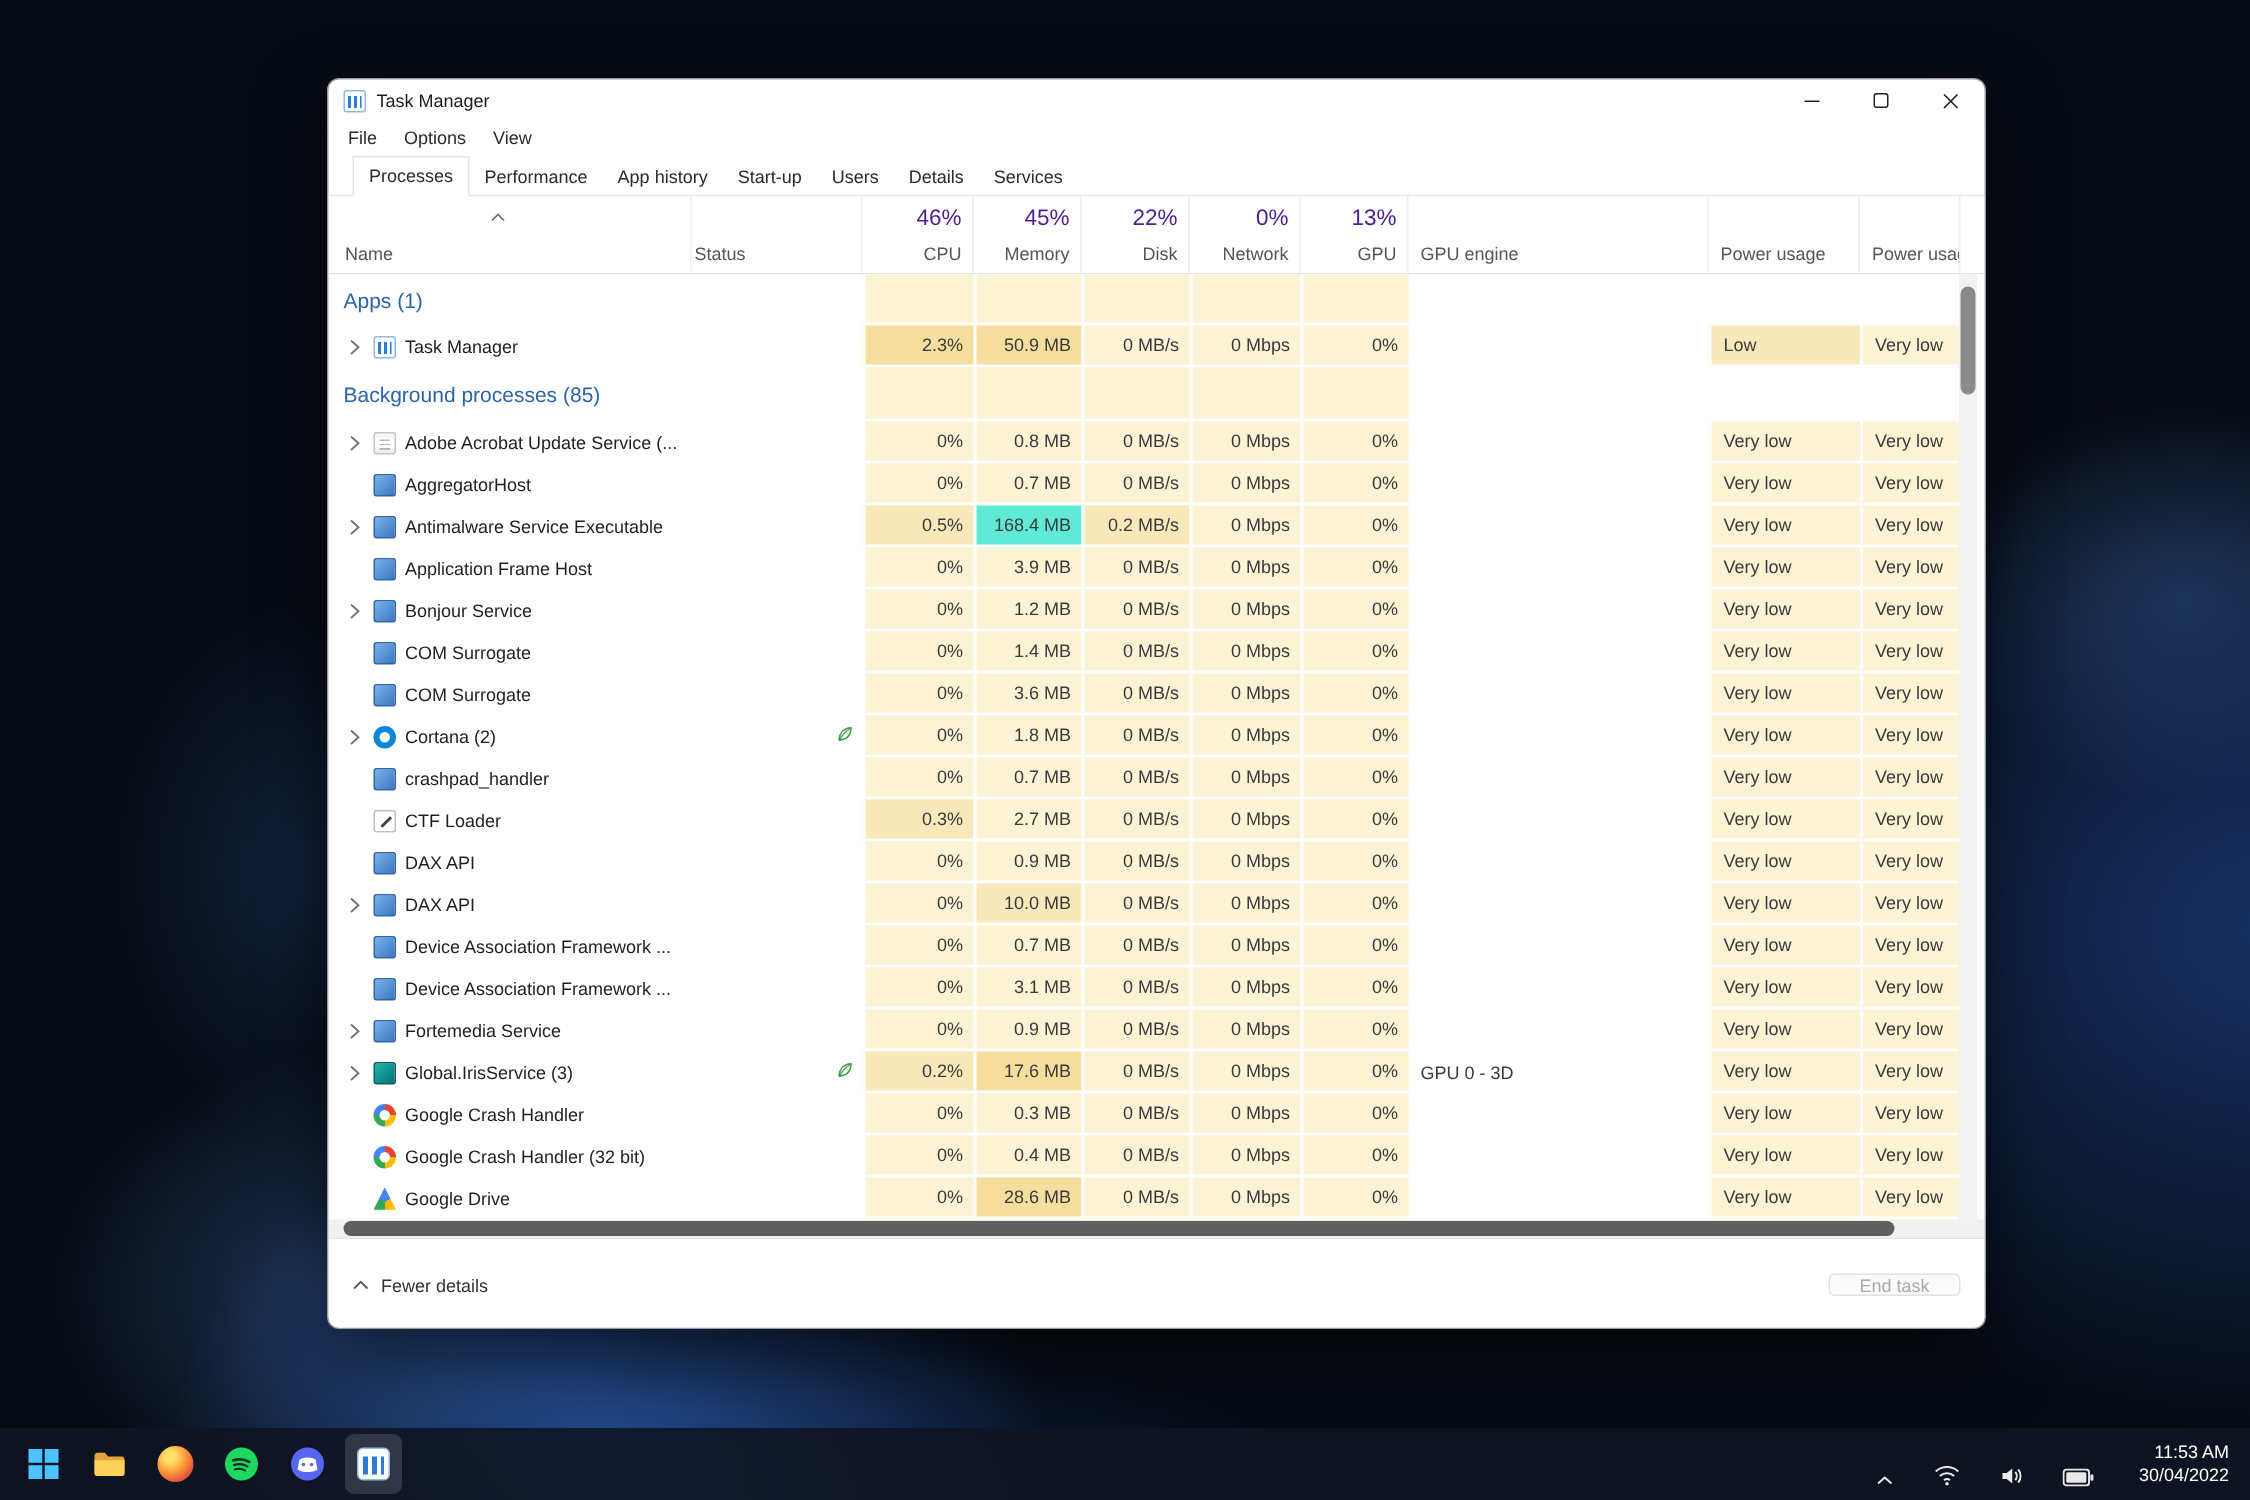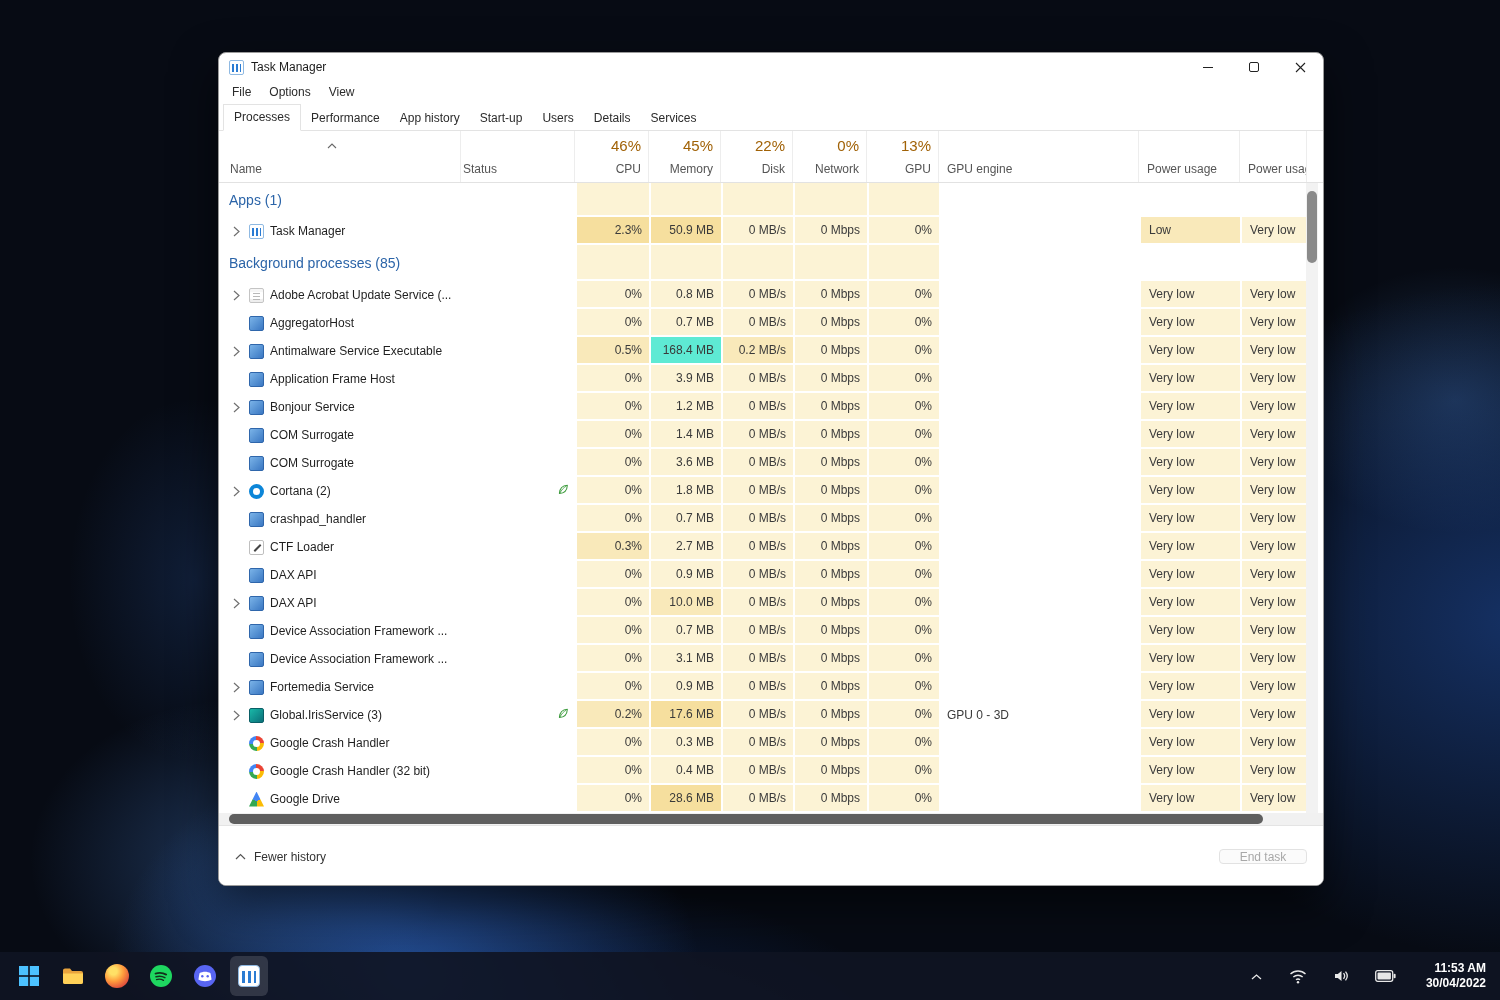--- a/index.html
+++ b/index.html
@@ -28,31 +28,31 @@
   .titlebar{ height:28px; display:flex; align-items:center; padding-left:10px; }
   .title-text{ font-size:12px; color:#1b1b1b; margin-left:7px; }
   .win-controls{ margin-left:auto; display:flex; height:100%; }
   .wbtn{ width:46px; height:100%; display:flex; align-items:center; justify-content:center; }
   .glyph-min{ width:10px; height:1px; background:#222; display:block; }
   .glyph-max{ width:10px; height:10px; border:1px solid #222; border-radius:2px; display:block; }
 
   .menubar{ height:22px; display:flex; align-items:center; padding-left:4px; }
   .menu-item{ font-size:12px; color:#2b2b2b; padding:0 9px; }
 
-  .tabbar{ height:28px; display:flex; align-items:flex-end; padding-left:4px; border-bottom:1px solid #e3e3e3; }
+  .tabbar{ height:28px; display:flex; align-items:flex-end; padding-left:16px; border-bottom:1px solid #e3e3e3; }
   .tab{ font-size:12px; color:#2b2b2b; padding:5px 10px 6px; margin-bottom:-1px; }
   .tab.active{ background:#fff; border:1px solid #e3e3e3; border-bottom:1px solid #fff; }
 
   
   .thead{ display:flex; height:52px; border-bottom:1px solid #e2e2e2; position:relative; background:#fff; }
   .th{ position:relative; border-right:1px solid #ededed; flex:none; }
   .th-label-bl{ position:absolute; bottom:6px; left:8px; font-size:12px; color:#555; white-space:nowrap; }
   .th.name .th-label-bl{ left:11px; }
   .th.status .th-label-bl{ left:2px;margin-top:36px; }
-  .th-pct{ position:absolute; top:6px; right:7px; font-size:15px; color:#a16207; }
+  .th-pct{ position:absolute; top:6px; right:7px; font-size:15px; color:#4c1d95; }
   .th-label-br{ position:absolute; bottom:6px; right:7px; font-size:12px; color:#555; }
   .sortmark{ position:absolute; top:4px; left:108px; }
   .th.trend{ overflow:hidden; }
 
   
   .w-name{ width:242px; } .w-status{ width:114px; }
   .w-cpu{ width:74px; } .w-mem{ width:72px; } .w-disk{ width:72px; }
   .w-net{ width:74px; } .w-gpu{ width:72px; }
   .w-engine{ width:200px; } .w-power{ width:101px; } .w-trend{ width:67px; }
 
@@ -110,21 +110,21 @@
 
   
   .taskbar{ position:absolute; left:0; bottom:0; width:100%; height:48px;
     background:rgba(16,20,34,.90); display:flex; align-items:center;
     justify-content:space-between; padding:0 10px; }
   .tb-left{ display:flex; align-items:center; gap:6px; }
   .tb-icon{ width:38px; height:40px; border-radius:6px; display:flex; align-items:center; justify-content:center; }
   .tb-icon.active-app{ background:rgba(255,255,255,.14); }
   .ff-circle{ width:24px; height:24px; border-radius:50%;
     background:radial-gradient(circle at 35% 30%, #ffe066 0 16%, #ff9a3c 45%, #e1523d 75%, #b5301f 100%); }
-  .tb-right{ display:flex; align-items:center; gap:26px; padding-right:4px;font-weight:bold; }
+  .tb-right{ display:flex; align-items:flex-end; gap:26px; padding-right:4px; }
   .clock{ display:flex; flex-direction:column; align-items:flex-end; color:#fff;
     font-size:12px; line-height:15px; margin-left:4px; }
 </style>
 </head>
 <body>
 
 <div class="desktop"></div>
 
 <div class="window">
 
@@ -603,21 +603,21 @@
   </div>
   <div class="hscroll">
     <div class="hthumb"></div>
   </div>
 
   <div class="footer">
     <div class="details-toggle">
       <svg width="11" height="7" viewBox="0 0 11 7">
           <path d="M1 6L5.5 1.5 10 6" stroke="#555" fill="none" stroke-width="1.2"></path>
         </svg>
-      <span>Fewer history</span>
+      <span>Fewer details</span>
     </div>
     <div class="endtask">
       <span>End task</span>
     </div>
   </div>
 </div>
 
 <div class="taskbar">
   <div class="tb-left">
     <div class="tb-icon">

